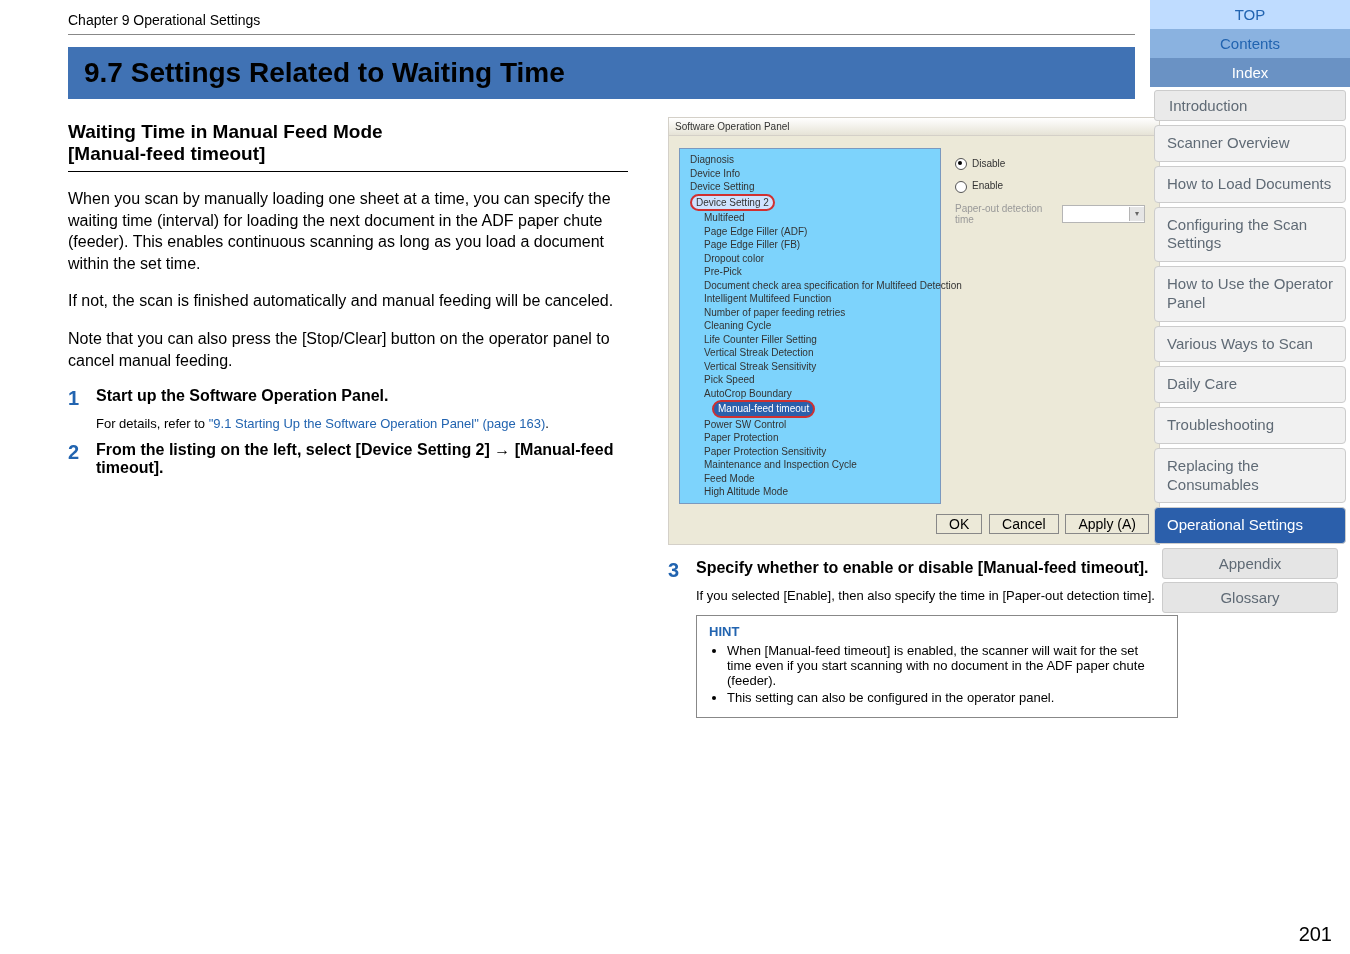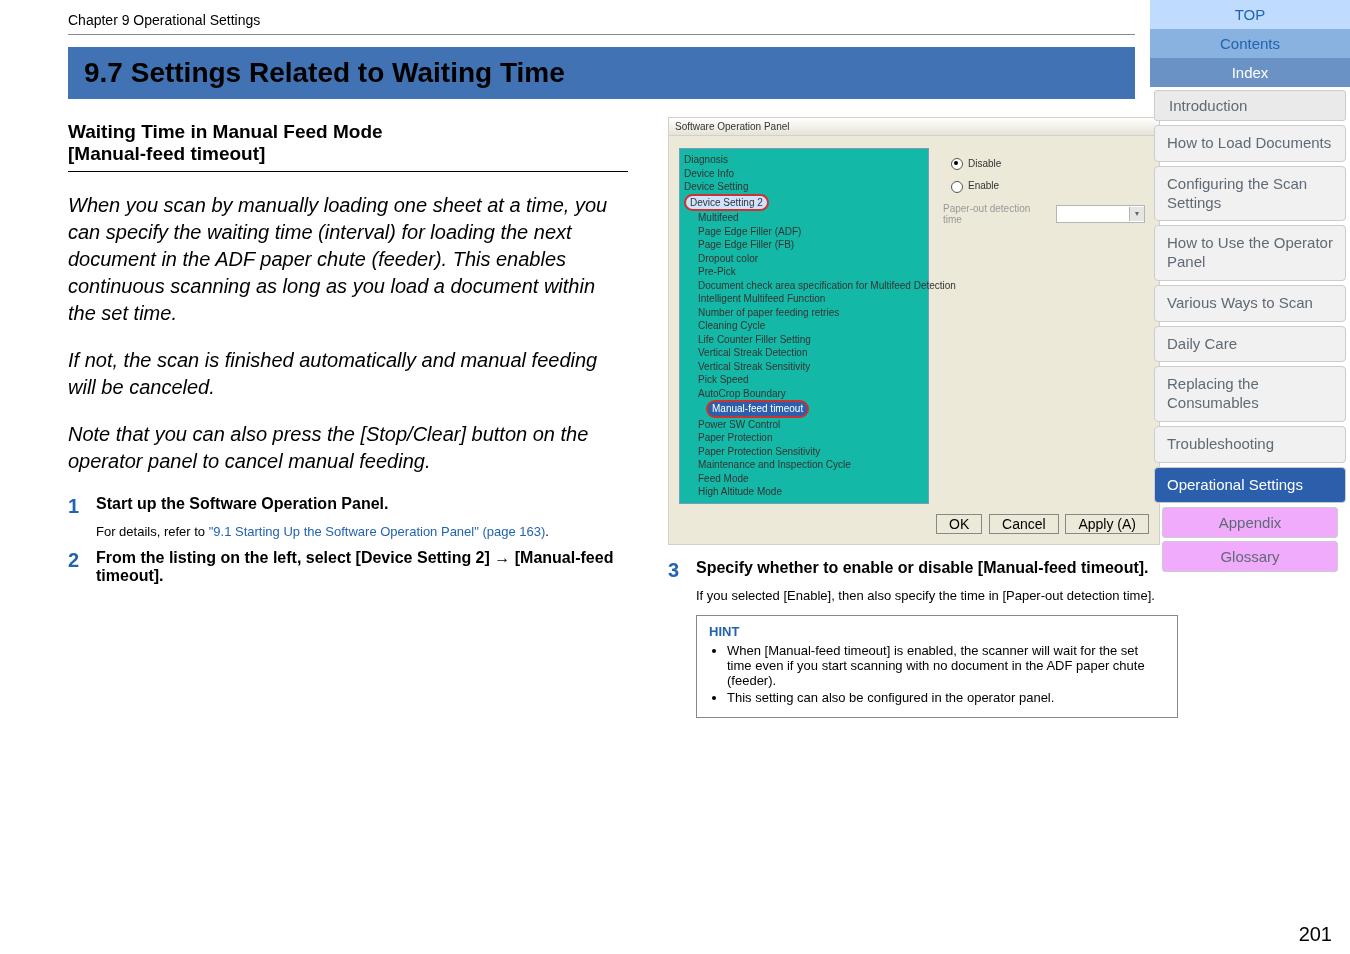--- a/index.html
+++ b/index.html
@@ -41,23 +41,22 @@
   font-size: 19px;
   font-weight: bold;
   margin: 4px 0 6px 0;
 }
 .sub-underline {
   border: none;
   border-top: 1px solid #000;
   margin: 0 0 14px 0;
 }
 .body-text {
-  font-size: 20px;
+  font-size: 16px;
   line-height: 1.35;
-  font-style: italic;
 }
 .step {
   display: flex;
   margin: 10px 0 6px 0;
 }
 .step-num {
   color: #2264b0;
   font-weight: bold;
   font-size: 20px;
   width: 28px;
@@ -107,23 +106,23 @@
   border-bottom: 1px solid #d4d0c8;
   padding: 3px 6px;
   color: #333;
 }
 .sop-body {
   display: flex;
   padding: 12px 10px 10px 10px;
 }
 .sop-tree {
   width: 240px;
-  background: #14b8a6;
+  background: #7dd3fc;
   border: 1px solid #7a99bf;
-  padding: 4px 4px;
+  padding: 4px 10px;
   line-height: 1.35;
 }
 .sop-tree-item { white-space: nowrap; color: #333; }
 .sop-tree-indent { padding-left: 14px; }
 .circled {
   display: inline-block;
   border: 2px solid #d03030;
   border-radius: 10px;
   padding: 0 4px;
   background: #cfe3ff;
@@ -135,21 +134,21 @@
   padding: 0 4px;
   background: #2b5fab;
   color: #fff;
   margin-left: 8px;
 }
 .sop-right {
   flex: 1;
   padding: 6px 4px 0 14px;
   color: #333;
 }
-.radio-row { margin: 4px 0 10px 8px; }
+.radio-row { margin: 4px 0 10px 0; }
 .radio {
   display: inline-block;
   width: 10px; height: 10px;
   border: 1px solid #555;
   border-radius: 50%;
   vertical-align: middle;
   margin-right: 5px;
   position: relative;
   background: #fff;
 }
@@ -223,21 +222,21 @@
   padding: 8px 12px;
   color: #5f6a75;
   font-size: 15px;
   line-height: 1.25;
 }
 .nav-box.active {
   background: #2b5fab;
   color: #fff;
 }
 .tab-appendix {
-  background: #f0abfc; color: #5f6a75;
+  background: #e5e5e5; color: #5f6a75;
   border: 1px solid #ccc; border-radius: 3px;
   margin: 3px 12px; text-align: center;
 }
 .page-num {
   position: absolute;
   bottom: 8px; right: 18px;
   font-size: 20px;
 }
 </style>
 </head>
@@ -345,25 +344,26 @@
   </div>
 </div>
 
 </div>
 
 <div class="right-nav">
   <span class="nav-tab tab-top center">TOP</span>
   <span class="nav-tab tab-contents center">Contents</span>
   <span class="nav-tab tab-index center">Index</span>
   <span class="nav-tab tab-intro">Introduction</span>
+  <div class="nav-box">Scanner Overview</div>
   <div class="nav-box">How to Load Documents</div>
   <div class="nav-box">Configuring the Scan Settings</div>
   <div class="nav-box">How to Use the Operator Panel</div>
   <div class="nav-box">Various Ways to Scan</div>
   <div class="nav-box">Daily Care</div>
+  <div class="nav-box">Troubleshooting</div>
   <div class="nav-box">Replacing the Consumables</div>
-  <div class="nav-box">Troubleshooting</div>
   <div class="nav-box active">Operational Settings</div>
   <span class="nav-tab tab-appendix">Appendix</span>
   <span class="nav-tab tab-appendix">Glossary</span>
 </div>
 
 <div class="page-num">201</div>
 
 </body></html>

